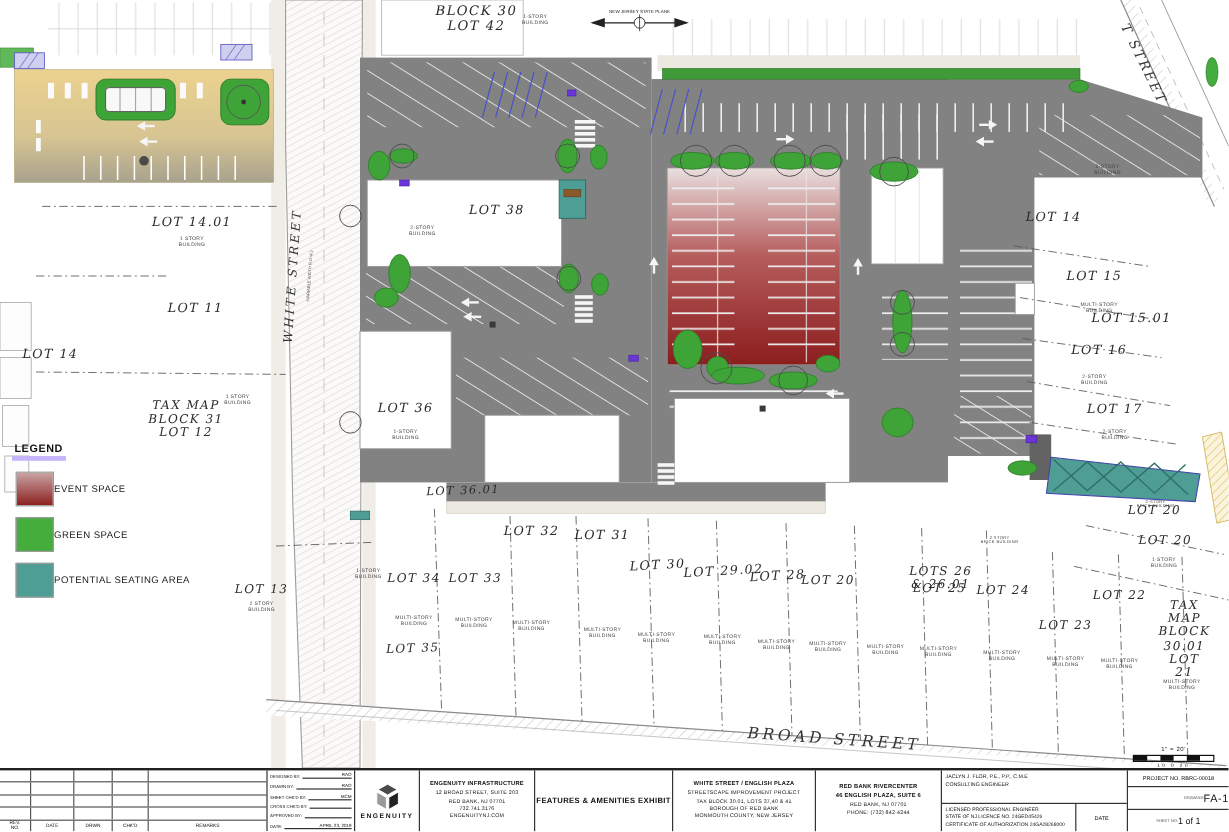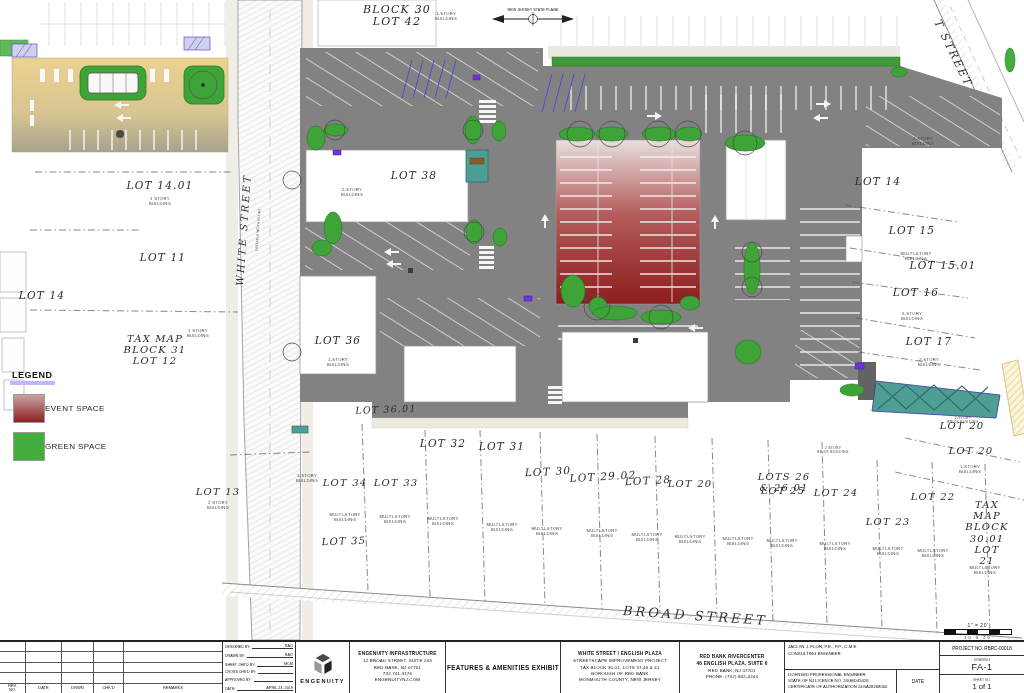--- a/index.html
+++ b/index.html
@@ -57,22 +57,22 @@
   
   .engineer{width:155px;display:flex;flex-direction:column;}
   .eng-top{flex:1;padding:2px 3px;font-size:4.4px;line-height:1.5;border-bottom:1px solid #333;}
   .eng-bottom{flex:1;display:flex;}
   .eng-lic{flex:1;padding:2px 3px;font-size:4.2px;line-height:1.45;}
   .eng-date{width:42px;border-left:1px solid #333;display:flex;align-items:center;justify-content:center;
             font-size:4.6px;}
   
   .sheetcell{width:84px;display:flex;flex-direction:column;border-right:none;}
   .sh-row1{border-bottom:1px solid #333;font-size:4.6px;display:flex;align-items:center;justify-content:center;height:13px;}
-  .sh-row2{border-bottom:1px solid #333;flex:1;display:flex;flex-direction:column;align-items:center;justify-content:center;}
-  .sh-row3{flex:1;display:flex;flex-direction:column;align-items:center;justify-content:center;}
+  .sh-row2{border-bottom:1px solid #333;flex:1;display:flex;flex-direction:row;align-items:center;justify-content:flex-end;}
+  .sh-row3{flex:1;display:flex;align-items:center;justify-content:center;}
   .sh-tag{font-size:3.4px;color:#555;}
   .sh-big{font-size:9px;letter-spacing:.5px;}
   .sh-med{font-size:7.5px;}
 </style>
 </head>
 <body>
 
 <div class="sheet">
   <div class="plan">
 
@@ -488,20 +488,24 @@
       <div class="legend-title">LEGEND</div>
       <div id="legend-items">
           <div class="lgrow">
             <span class="sw" style="background: linear-gradient(rgb(201, 163, 163), rgb(142, 33, 33));"></span>
             <div class="lgtext">EVENT SPACE</div>
           </div>
           <div class="lgrow">
             <span class="sw" style="background: rgb(68, 173, 60);"></span>
             <div class="lgtext">GREEN SPACE</div>
           </div>
+          <div class="lgrow">
+            <span class="sw" style="background: rgb(79, 158, 150);"></span>
+            <div class="lgtext">POTENTIAL SEATING AREA</div>
+          </div>
         </div>
     </div>
 
     <div class="scalebar">
       <div class="sc-label">1" = 20'</div>
       <div class="sc-bar">
           <i></i>
           <i></i>
           <i></i>
           <i></i>

